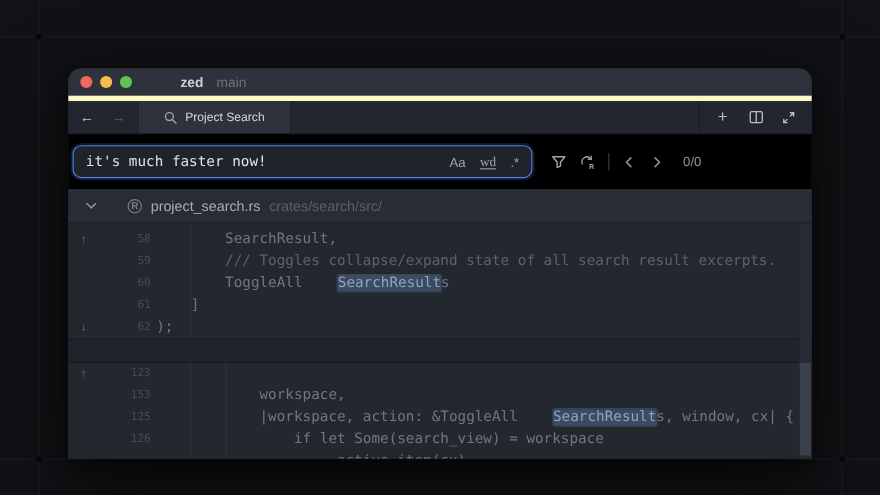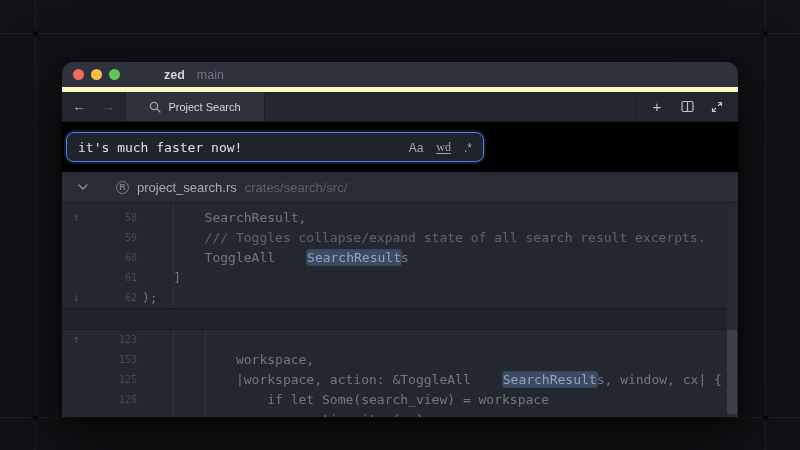--- a/index.html
+++ b/index.html
@@ -140,20 +140,48 @@
     </div>
   </div>
 
   <div class="toolbar">
     <div class="search-input">
       <span class="query">it's much faster now!</span>
       <span class="in-toggles">
         <span class="tgl">Aa</span>
         <span class="tgl tgl-word">wd</span>
         <span class="tgl">.*</span>
+      </span>
+    </div>
+    <div class="tool-icons">
+      <span class="tool-icon">
+        <svg width="14" height="14" viewBox="0 0 14 14" fill="none" stroke="#9aa4b3" stroke-width="1.3" stroke-linejoin="round">
+            <path d="M1.5 2.5 H12.5 L8.5 7.5 V11 L5.5 12.2 V7.5 Z"></path>
+          </svg>
+      </span>
+      <span class="tool-icon" style="margin-left:6px;">
+        <svg width="16" height="15" viewBox="0 0 16 15" fill="none" stroke="#9aa4b3" stroke-width="1.2" stroke-linecap="round">
+            <path d="M3.5 9 A4.5 4.5 0 0 1 11 4.2"></path>
+            <path d="M11.5 2 L11.5 4.8 L8.7 4.8"></path>
+            <text x="9.5" y="13.5" font-size="6.5" fill="#9aa4b3" stroke="none" font-family="Liberation Sans, sans-serif" font-weight="bold">R</text>
+          </svg>
+      </span>
+      <span class="v-div"></span>
+      <span class="match-nav">
+        <span class="chev">
+          <svg width="7" height="11" viewBox="0 0 7 11" fill="none" stroke="#8b95a3" stroke-width="1.4" stroke-linecap="round">
+              <path d="M5.5 1.5 L1.5 5.5 L5.5 9.5"></path>
+            </svg>
+        </span>
+        <span class="chev">
+          <svg width="7" height="11" viewBox="0 0 7 11" fill="none" stroke="#8b95a3" stroke-width="1.4" stroke-linecap="round">
+              <path d="M1.5 1.5 L5.5 5.5 L1.5 9.5"></path>
+            </svg>
+        </span>
+        <span class="match-count">0/0</span>
       </span>
     </div>
   </div>
 
   <div class="content">
     <div class="file-header">
       <span class="fh-chevron">
         <svg width="10" height="6" viewBox="0 0 10 6" fill="none" stroke="#8a93a0" stroke-width="1.4" stroke-linecap="round">
             <path d="M1 1 L5 5 L9 1"></path>
           </svg>

